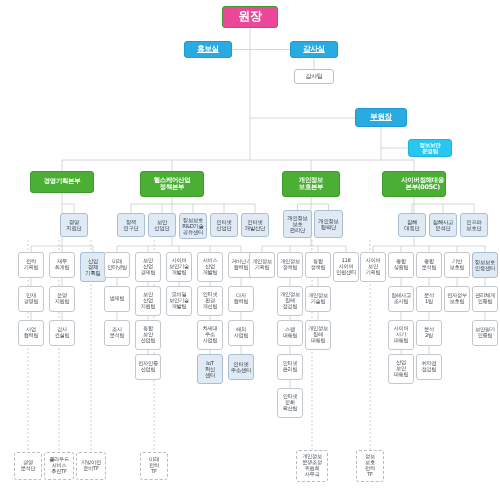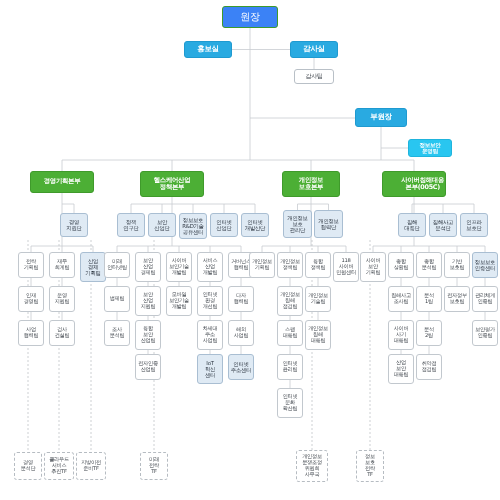--- a/index.html
+++ b/index.html
@@ -19,32 +19,33 @@
     justify-content:center;
     text-align:center;
     line-height:1.12;
     border-radius:3px;
     letter-spacing:-0.3px;
     word-break:keep-all;
     overflow:hidden;
   }
   
   .lv-root{
-    background:#3b82f6;
+    background:#ec4899;
     border:1px solid #3f9a2b;
     color:#ffffff;
-    font-size:10px;
-    font-weight:normal;
+    font-size:12px;
+    font-weight:bold;
   }
   .lv-blue{
     background:#29aae1;
     border:1px solid #1f9ad0;
     color:#ffffff;
     font-size:7.5px;
     font-weight:bold;
+    text-decoration:underline;
   }
   .lv-cyan{
     background:#29c6f0;
     border:1px solid #1fb4dd;
     color:#ffffff;
     font-size:5.6px;
     font-weight:bold;
   }
   .lv-green{
     background:#4caf35;

